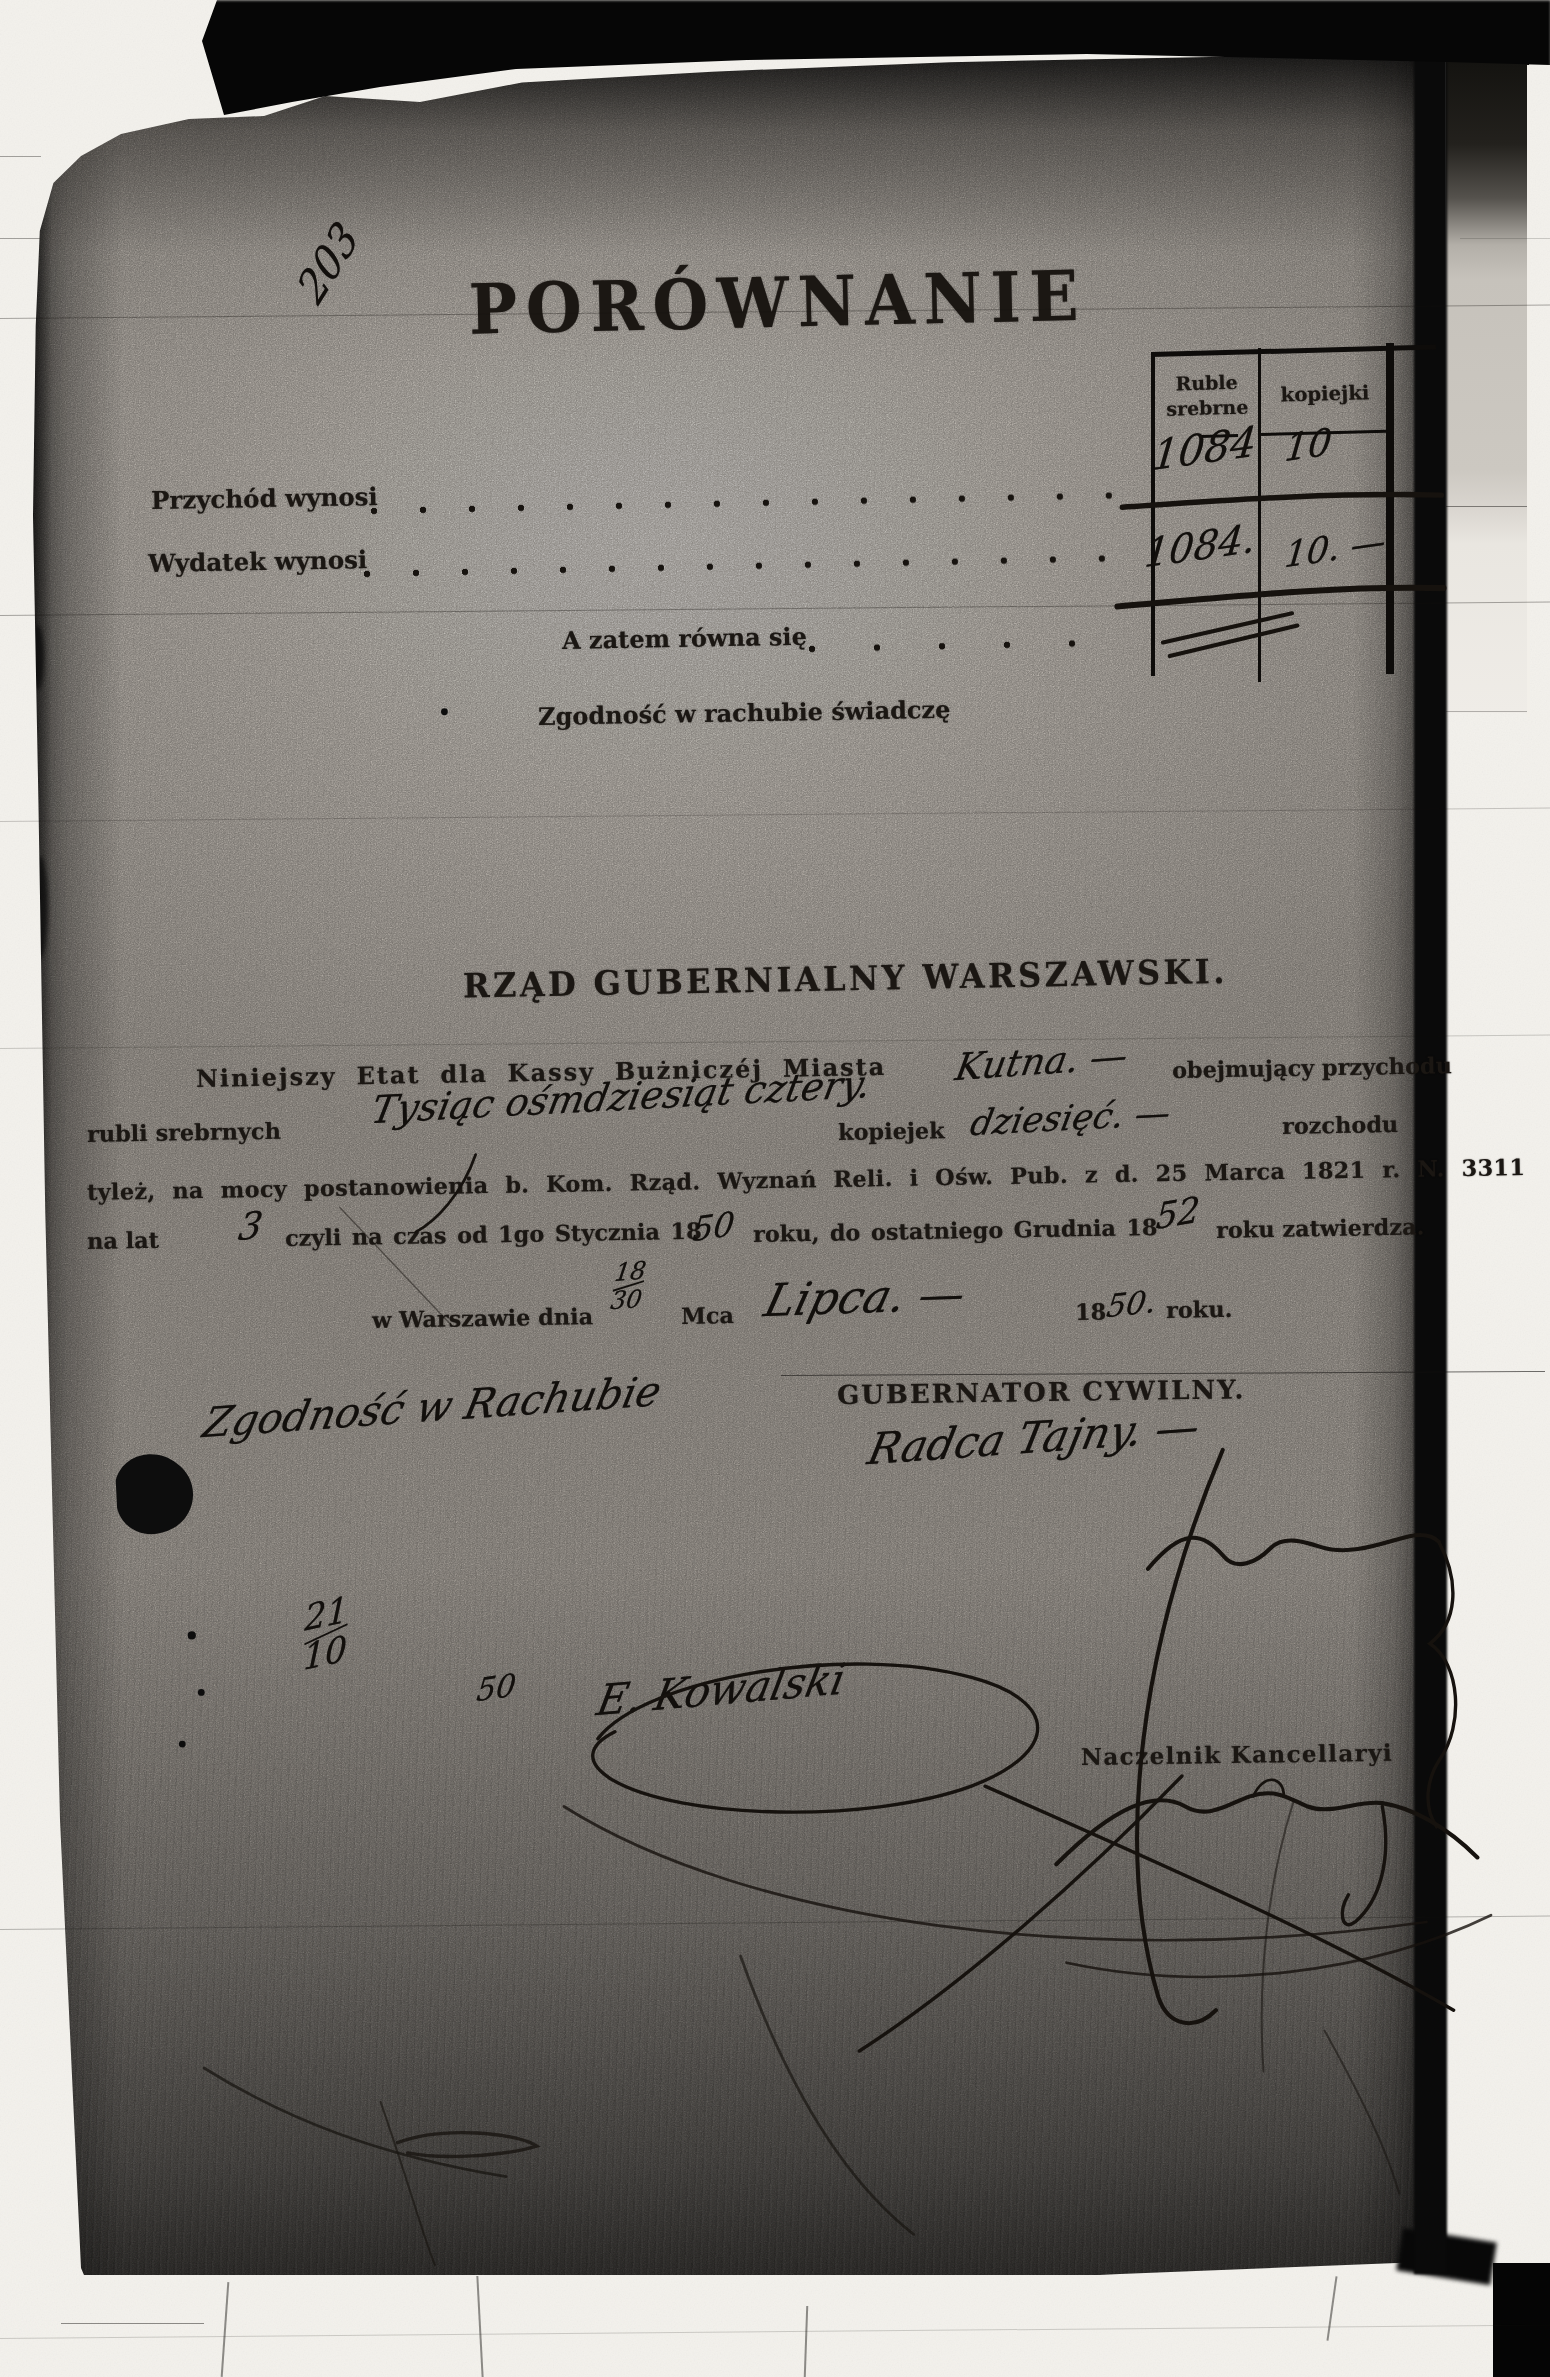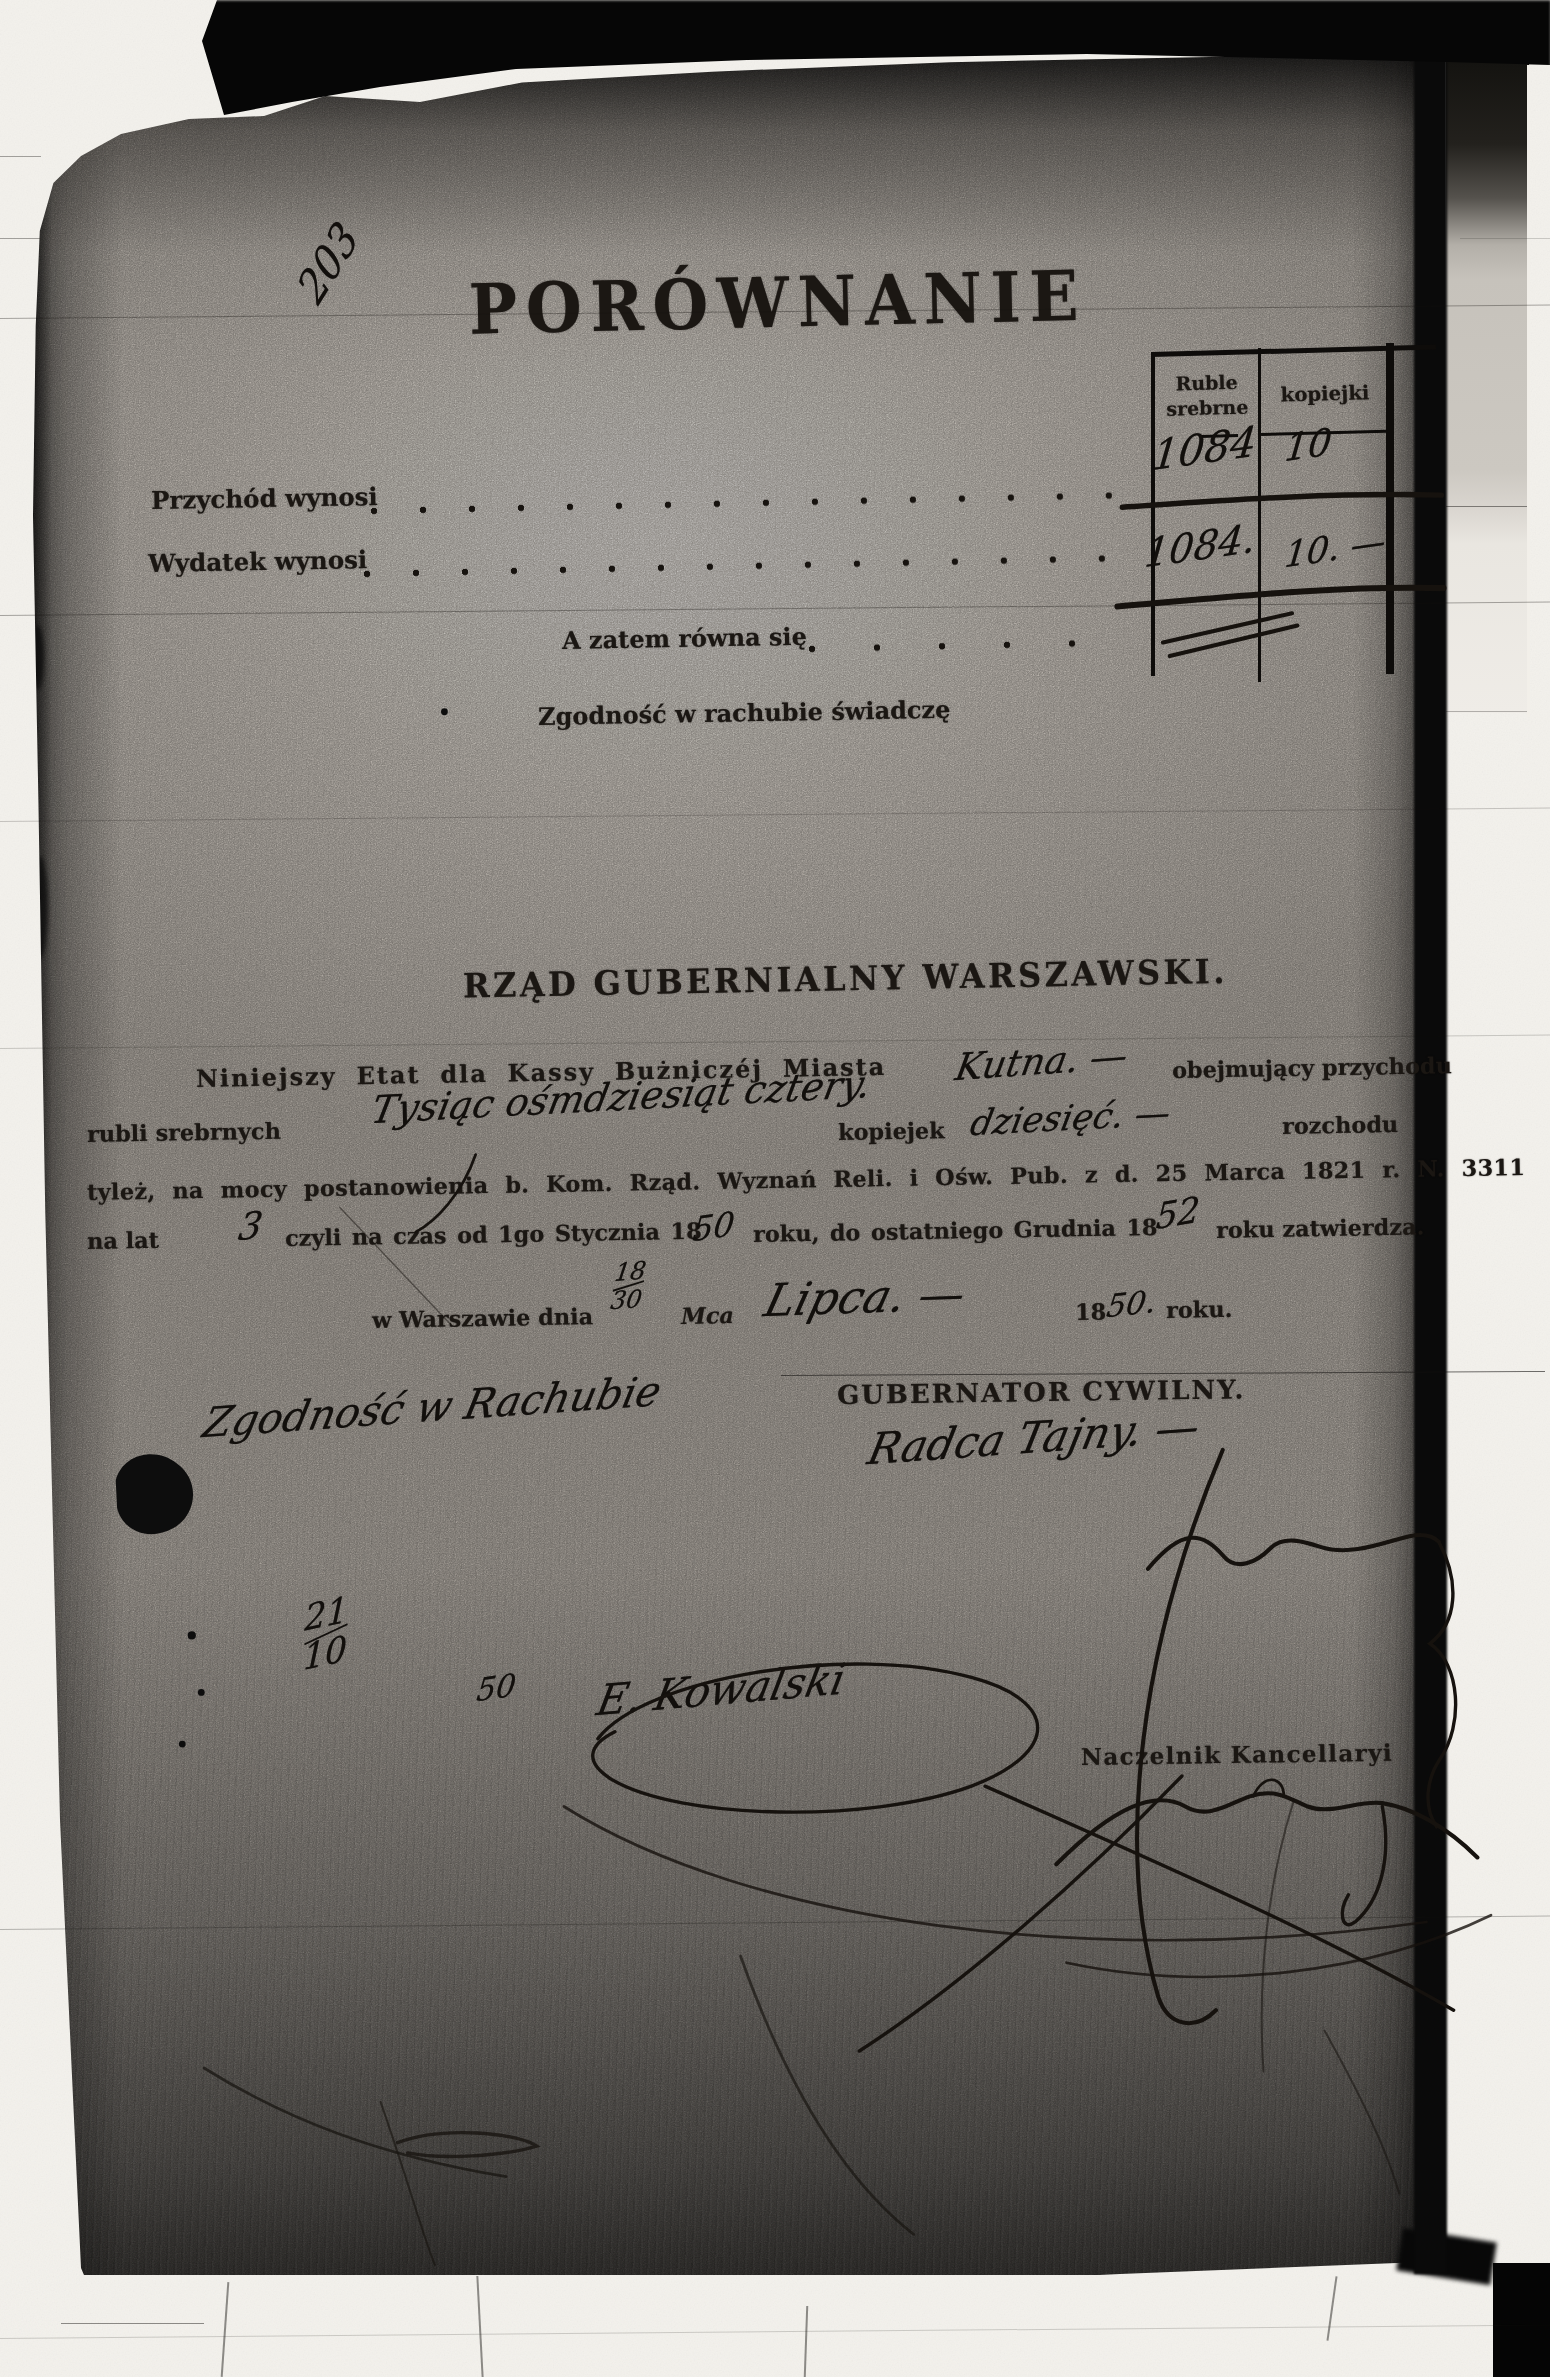--- a/index.html
+++ b/index.html
@@ -166,21 +166,21 @@
   <div class="print" style="left:753px;top:1221px;font-size:22.4px;word-spacing:2.7px;transform:rotate(-1deg);">roku, do ostatniego Grudnia 18</div>
   <div class="hw" style="left:1156px;top:1197px;font-size:35px;transform:rotate(-10deg) skewX(-14deg);">52</div>
   <div class="print" style="left:1216px;top:1217px;font-size:22.4px;transform:rotate(-1deg);">roku zatwierdza.</div>
 
   <div class="print" style="left:372px;top:1307px;font-size:22.4px;transform:rotate(-1deg);">w Warszawie dnia</div>
   <div class="hw frac" style="left:613px;top:1261px;font-size:24.5px;transform:rotate(-4deg) skewX(-12deg);">
     <span>18</span>
     <span class="bar"></span>
     <span>30</span>
   </div>
-  <div class="print" style="left:681px;top:1303px;font-size:22.4px;transform:rotate(-1deg);font-style:italic;">Mca</div>
+  <div class="print" style="left:681px;top:1303px;font-size:22.4px;transform:rotate(-1deg);">Mca</div>
   <div class="hw" style="left:766px;top:1274px;font-size:45px;transform:rotate(-2deg) skewX(-16deg);">Lipca. —</div>
   <div class="print" style="left:1075px;top:1299px;font-size:22.4px;transform:rotate(-1deg);">18</div>
   <div class="hw" style="left:1107px;top:1288px;font-size:31px;transform:rotate(-6deg) skewX(-14deg);">50.</div>
   <div class="print" style="left:1166px;top:1297px;font-size:22.4px;transform:rotate(-1deg);">roku.</div>
 
   <div class="print" style="left:837px;top:1380px;font-size:26px;letter-spacing:2px;transform:rotate(-0.8deg);">GUBERNATOR CYWILNY.</div>
   <div class="hw" style="left:869px;top:1424px;font-size:43px;transform:rotate(-4deg) skewX(-16deg);">Radca Tajny. —</div>
 
   <div class="hw" style="left:204px;top:1399px;font-size:41px;transform:rotate(-4deg) skewX(-16deg);">Zgodność w Rachubie</div>
   <div class="hw frac" style="left:304px;top:1603px;font-size:35px;transform:rotate(-12deg) skewX(-14deg);">

